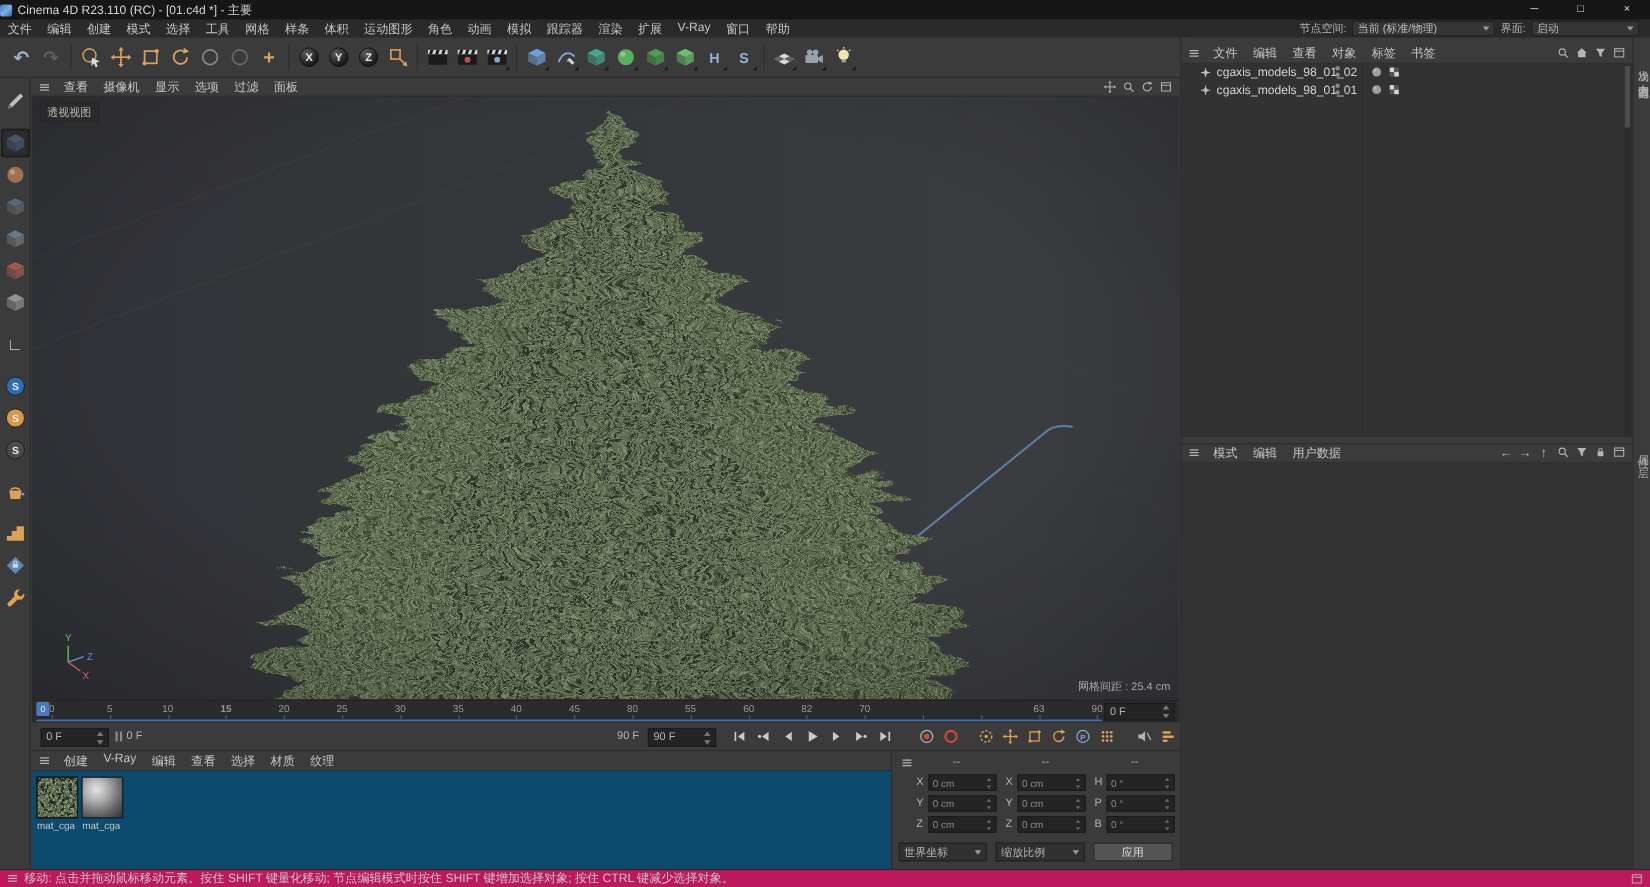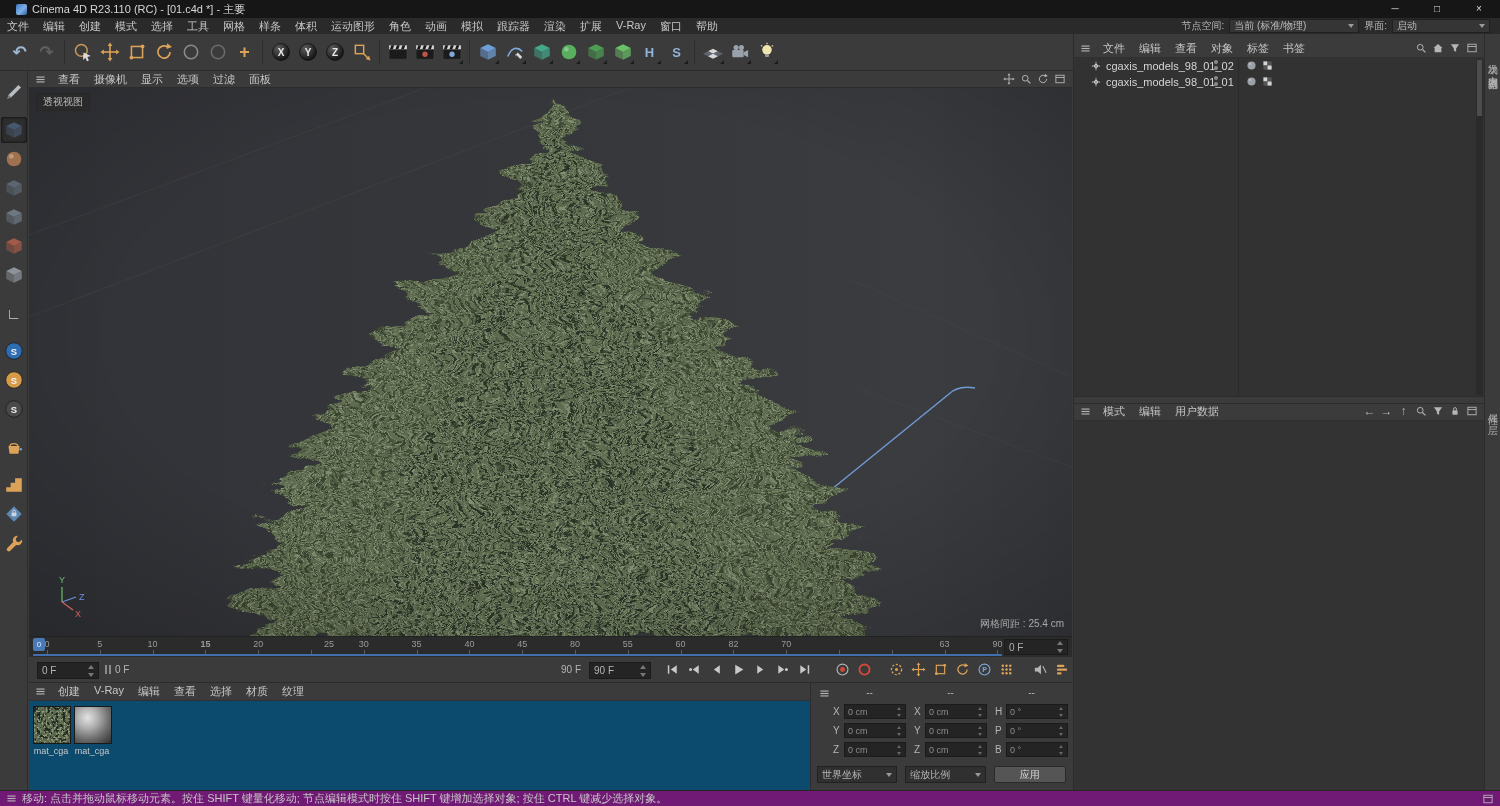--- a/index.html
+++ b/index.html
@@ -4,21 +4,21 @@
 <style>
   html,body{margin:0;padding:0;background:#222;}
   .app{position:relative;width:1500px;height:806px;background:#3b3b3b;overflow:hidden;
        font-family:"Liberation Sans","DejaVu Sans",sans-serif;color:#c8c8c8;-webkit-user-select:none;user-select:none;}
   svg{display:block}
   .g{line-height:1;font-weight:bold}
 
   
   .titlebar{position:absolute;left:0;top:0;width:1500px;height:18px;background:#161616;
             display:flex;justify-content:space-between;align-items:center;}
-  .tb-left{display:flex;align-items:center;gap:5px;padding-left:16px;}
+  .tb-left{display:flex;align-items:center;gap:5px;padding-left:0;}
   .app-icon{width:11px;height:11px;border-radius:2px;background:linear-gradient(135deg,#3f78c0,#7db0e8 55%,#2c5d9e);}
   .tb-title{font-size:11px;color:#d6d6d6;}
   .tb-btns{display:flex;height:18px;}
   .tb-btn{width:42px;text-align:center;font-size:10px;line-height:18px;color:#dadada;}
 
   
   .menubar{position:absolute;top:18px;left:0;width:1500px;height:16px;background:#2a2a2a;
            display:flex;justify-content:space-between;align-items:center;font-size:11px;border-bottom:1px solid #232323;}
   .menu-items{display:flex;}
   .menu-item{padding:0 7px;color:#c6c6c6;white-space:nowrap;}
@@ -131,21 +131,21 @@
   .am-body{position:absolute;top:387px;left:0;right:0;bottom:0;background:#333;}
 
   
   .right-strip{position:absolute;left:1484px;top:34px;width:16px;height:756px;background:#3b3b3b;border-left:1px solid #2c2c2c;box-sizing:border-box;}
   .strip-group{position:absolute;left:0;width:15px;display:flex;flex-direction:column;align-items:center;gap:10px;}
   #strip-top{top:22px;}
   #strip-mid{top:372px;}
   .strip-tab{writing-mode:vertical-rl;font-size:10px;color:#b0b0b0;letter-spacing:1px;white-space:nowrap;}
 
   
-  .statusbar{position:absolute;left:0;top:790px;width:1500px;height:16px;background:#701a75;border-top:1px solid #262626;
+  .statusbar{position:absolute;left:0;top:790px;width:1500px;height:16px;background:#be185d;border-top:1px solid #262626;
              display:flex;align-items:center;font-size:11px;color:#c5c5c5;box-sizing:border-box;}
   #status-right{margin-left:auto;padding-right:4px;}
 </style>
 </head>
 <body>
 
 <svg width="0" height="0" style="position:absolute">
   <defs>
     <radialGradient id="ballgrad" cx="0.35" cy="0.3" r="0.95">
       <stop offset="0" stop-color="#5d5d5d"></stop>
@@ -692,21 +692,21 @@
         <span class="tick" style="left: 18px;">0</span>
         <span class="tickmark" style="left: 18px;"></span>
         <span class="tick" style="left: 70.8px;">5</span>
         <span class="tickmark" style="left: 70.8px;"></span>
         <span class="tick" style="left: 123.6px;">10</span>
         <span class="tickmark" style="left: 123.6px;"></span>
         <span class="tick" style="left: 176.4px; font-weight: bold;">15</span>
         <span class="tickmark" style="left: 176.4px;"></span>
         <span class="tick" style="left: 229.2px; text-align: center;">20</span>
         <span class="tickmark" style="left: 229.2px;"></span>
-        <span class="tick" style="left: 300px;">25</span>
+        <span class="tick" style="left: 282px;">25</span>
         <span class="tickmark" style="left: 282px;"></span>
         <span class="tick" style="left: 334.8px;">30</span>
         <span class="tickmark" style="left: 334.8px;"></span>
         <span class="tick" style="left: 387.6px;">35</span>
         <span class="tickmark" style="left: 387.6px;"></span>
         <span class="tick" style="left: 440.4px;">40</span>
         <span class="tickmark" style="left: 440.4px;"></span>
         <span class="tick" style="left: 493.2px;">45</span>
         <span class="tickmark" style="left: 493.2px;"></span>
         <span class="tick" style="left: 546px;">80</span>

